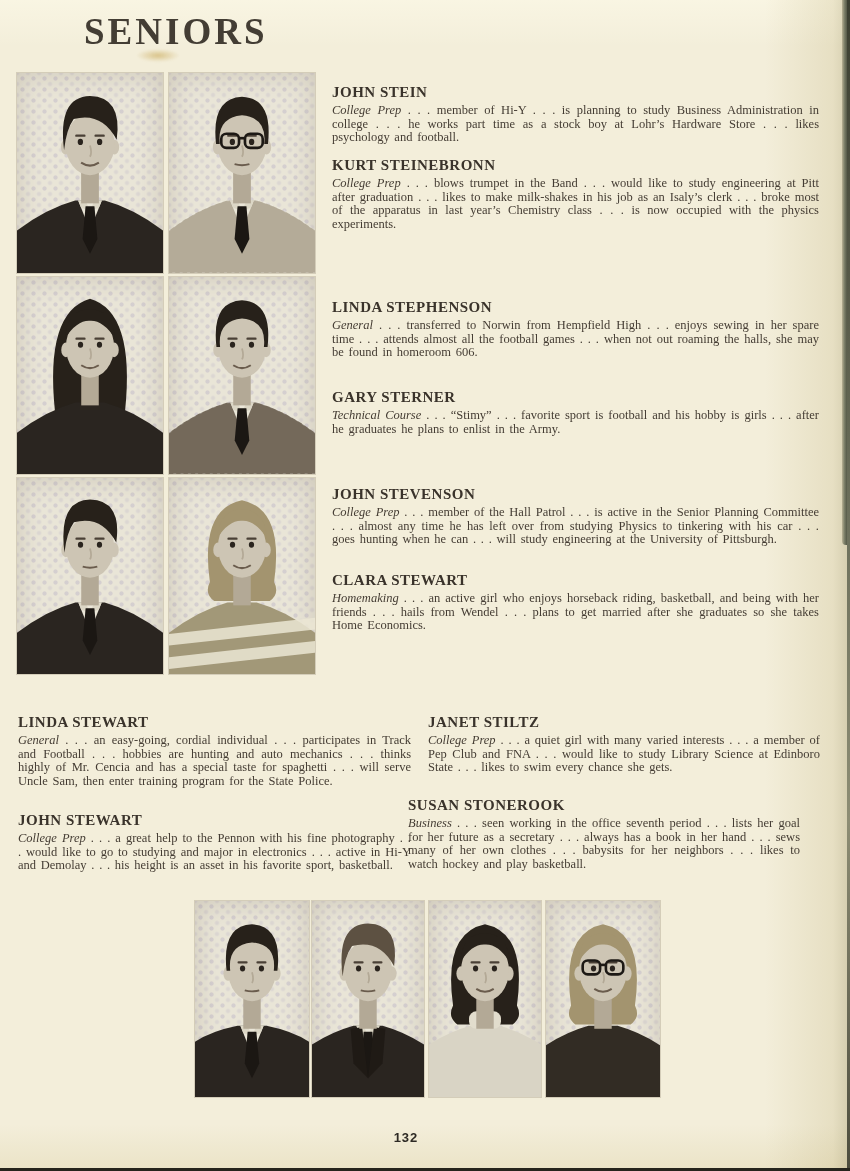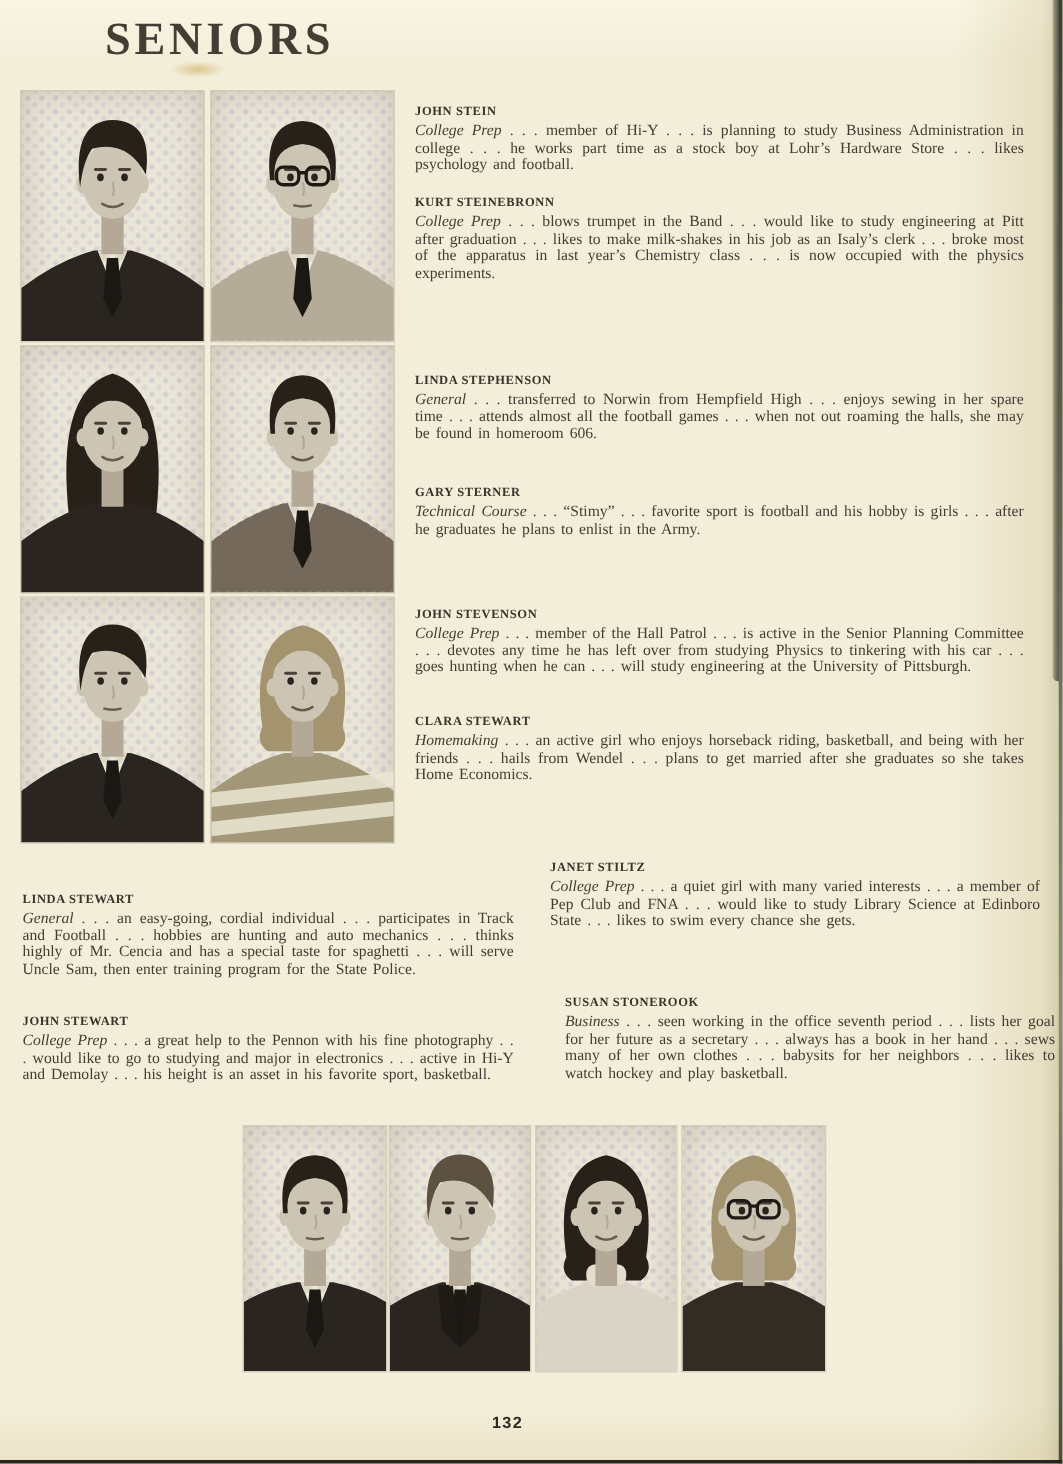--- a/index.html
+++ b/index.html
@@ -50,21 +50,21 @@
     background-size:11px 11px;
     background-position:0 0, 5.5px 5.5px;
     box-shadow: inset 0 0 26px rgba(70,58,40,0.18), 0 0 0 1px rgba(120,108,86,0.25);
     overflow:hidden;
   }
   .photo svg{display:block;width:100%;height:100%;}
   .entry{position:absolute;}
   .entry h2{
     margin:0 0 3px 0;
     font-family:"Liberation Serif", serif;
-    font-size:10px;font-weight:600;
+    font-size:15px;font-weight:600;
     letter-spacing:0.5px;
     color:#3a332b;
   }
   .entry p{
     margin:0;
     font-size:12.5px;line-height:13.6px;
     text-align:justify;
     word-spacing:1.6px;
     color:#443c33;
   }
@@ -299,39 +299,39 @@
       <section class="entry" style="left: 332px; top: 299px; width: 487px;">
         <h2>LINDA STEPHENSON</h2>
         <p><em>General</em><span> . . . transferred to Norwin from Hempfield High . . . enjoys sewing in her spare time . . . attends almost all the football games . . . when not out roaming the halls, she may be found in homeroom 606.</span></p>
       </section>
       <section class="entry" style="left: 332px; top: 389px; width: 487px;">
         <h2>GARY STERNER</h2>
         <p><em>Technical Course</em><span> . . . “Stimy” . . . favorite sport is football and his hobby is girls . . . after he graduates he plans to enlist in the Army.</span></p>
       </section>
       <section class="entry" style="left: 332px; top: 486px; width: 487px;">
         <h2>JOHN STEVENSON</h2>
-        <p><em>College Prep</em><span> . . . member of the Hall Patrol . . . is active in the Senior Planning Committee . . . devotes any time he has left over from studying Physics to tinkering with his car . . . goes hunting when he can . . . will study engineering at the University of Pittsburgh.</span></p>
+        <p><em>College Prep</em><span> . . . member of the Hall Patrol . . . is active in the Senior Planning Committee . . . almost any time he has left over from studying Physics to tinkering with his car . . . goes hunting when he can . . . will study engineering at the University of Pittsburgh.</span></p>
       </section>
       <section class="entry" style="left: 332px; top: 572px; width: 487px;">
         <h2>CLARA STEWART</h2>
         <p><em>Homemaking</em><span> . . . an active girl who enjoys horseback riding, basketball, and being with her friends . . . hails from Wendel . . . plans to get married after she graduates so she takes Home Economics.</span></p>
       </section>
       <section class="entry" style="left: 18px; top: 714px; width: 393px;">
         <h2>LINDA STEWART</h2>
         <p><em>General</em><span> . . . an easy-going, cordial individual . . . participates in Track and Football . . . hobbies are hunting and auto mechanics . . . thinks highly of Mr. Cencia and has a special taste for spaghetti . . . will serve Uncle Sam, then enter training program for the State Police.</span></p>
       </section>
       <section class="entry" style="left: 18px; top: 812px; width: 393px;">
         <h2>JOHN STEWART</h2>
         <p><em>College Prep</em><span> . . . a great help to the Pennon with his fine photography . . . would like to go to studying and major in electronics . . . active in Hi-Y and Demolay . . . his height is an asset in his favorite sport, basketball.</span></p>
       </section>
-      <section class="entry" style="left: 428px; top: 689px; width: 392px; margin-left: 12px;">
+      <section class="entry" style="left: 428px; top: 714px; width: 392px;">
         <h2>JANET STILTZ</h2>
         <p><em>College Prep</em><span> . . . a quiet girl with many varied interests . . . a member of Pep Club and FNA . . . would like to study Library Science at Edinboro State . . . likes to swim every chance she gets.</span></p>
       </section>
-      <section class="entry" style="left: 452px; top: 797px; width: 392px;">
+      <section class="entry" style="left: 408px; top: 797px; width: 392px;">
         <h2>SUSAN STONEROOK</h2>
         <p><em>Business</em><span> . . . seen working in the office seventh period . . . lists her goal for her future as a secretary . . . always has a book in her hand . . . sews many of her own clothes . . . babysits for her neighbors . . . likes to watch hockey and play basketball.</span></p>
       </section>
     </div>
 
   <div class="page-number">132</div>
 
   <div class="edge-strip"></div>
   <div class="edge-line"></div>
   <div class="edge-bottom"></div>

